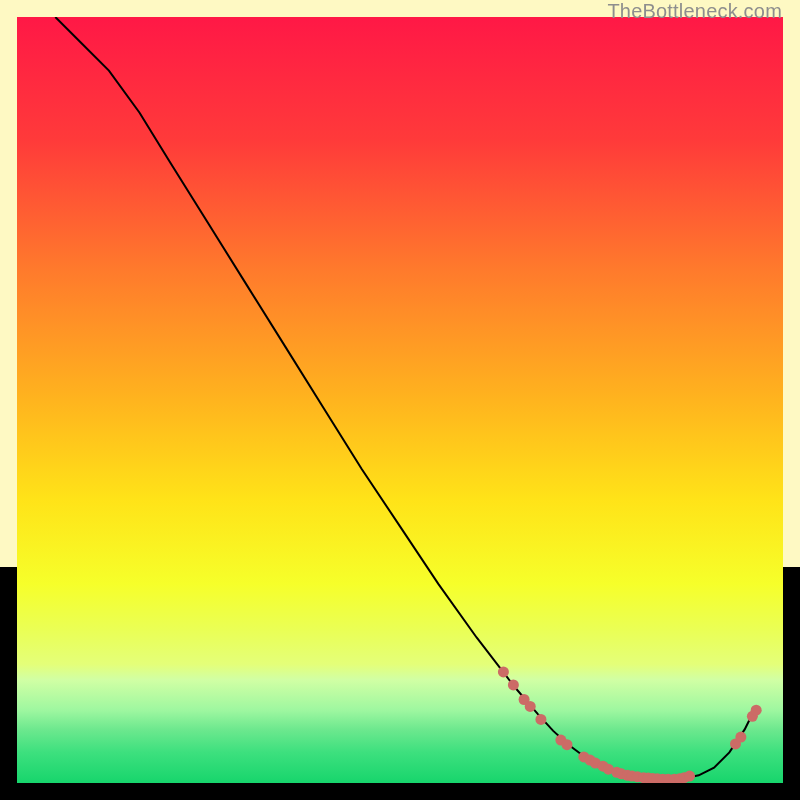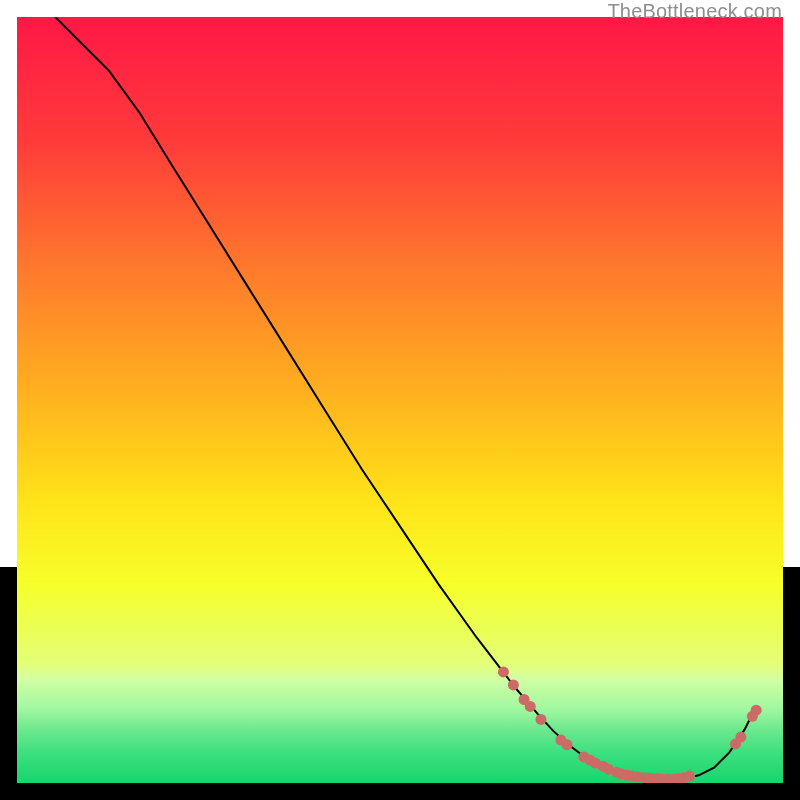--- a/index.html
+++ b/index.html
@@ -7,21 +7,21 @@
     padding: 0;
     width: 800px;
     height: 800px;
     background: #000;
     overflow: hidden;
   }
   .stage {
     position: relative;
     width: 800px;
     height: 567px;
-    background: #ffffff;
+    background: #fef9c3;
   }
   svg.plot {
     position: absolute;
     left: 17px;
     top: 17px;
     width: 766px;
     height: 766px;
     display: block;
   }
   .watermark {

